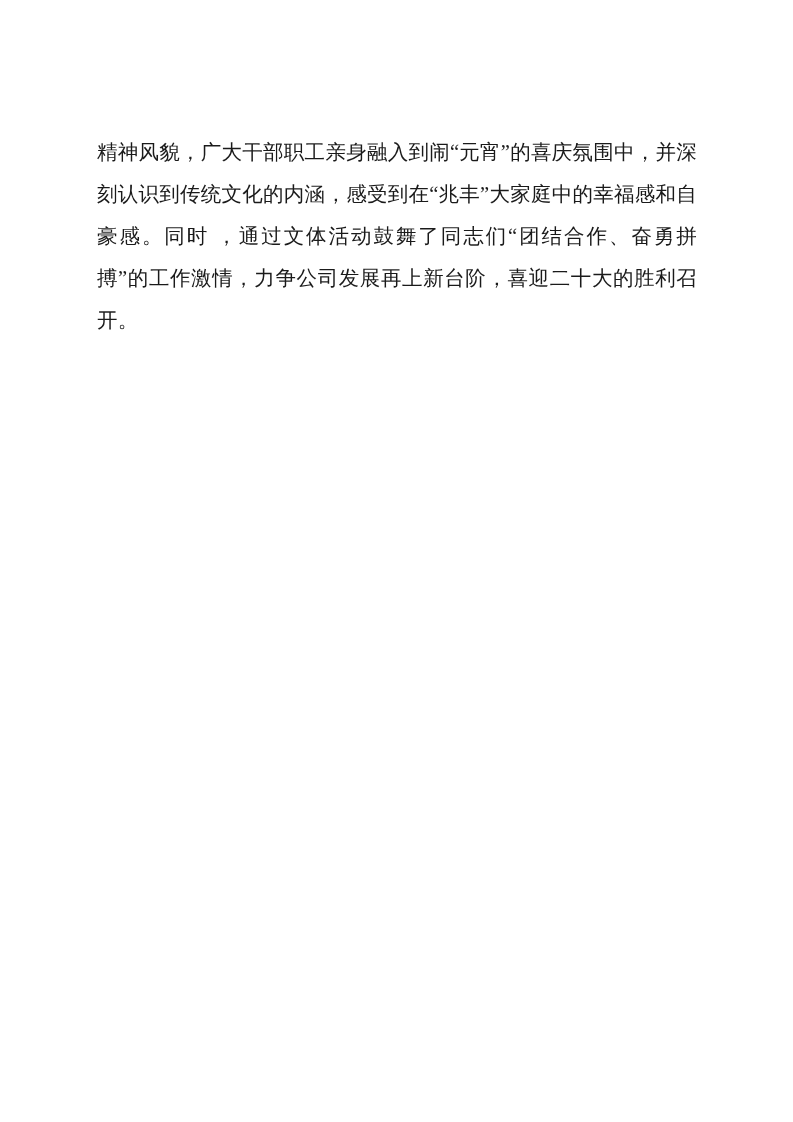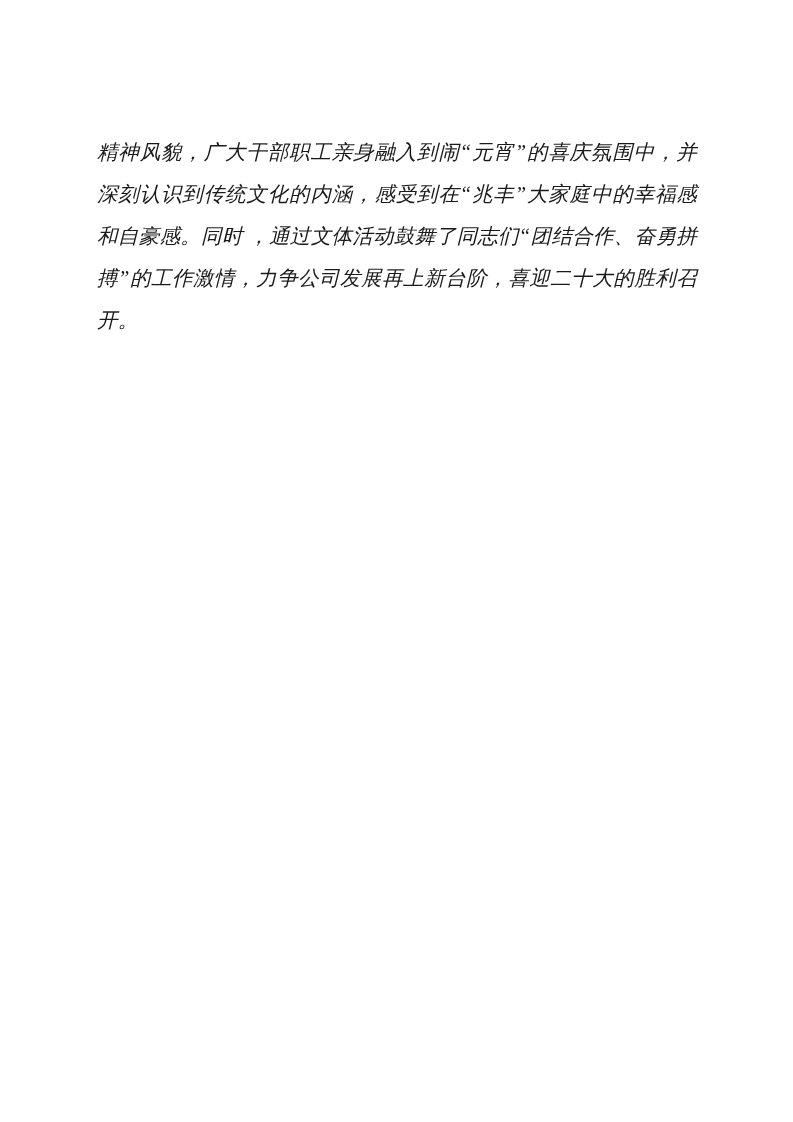--- a/index.html
+++ b/index.html
@@ -26,21 +26,20 @@
   }
   .paragraph {
     font-size: 20.5px;
     line-height: 42px;
     color: #1a1a1a;
     text-align: justify;
     text-justify: inter-ideograph;
     letter-spacing: 0.2px;
     white-space: pre-wrap;
     word-break: break-all;
-    font-style: italic;
   }
 </style>
 </head>
 <body>
 
 <div class="page">
   <div class="doc-body">
     <p class="paragraph">精神风貌，广大干部职工亲身融入到闹“元宵”的喜庆氛围中，并深刻认识到传统文化的内涵，感受到在“兆丰”大家庭中的幸福感和自豪感。同时 ，通过文体活动鼓舞了同志们“团结合作、奋勇拼搏”的工作激情，力争公司发展再上新台阶，喜迎二十大的胜利召开。</p>
   </div>
 </div>

